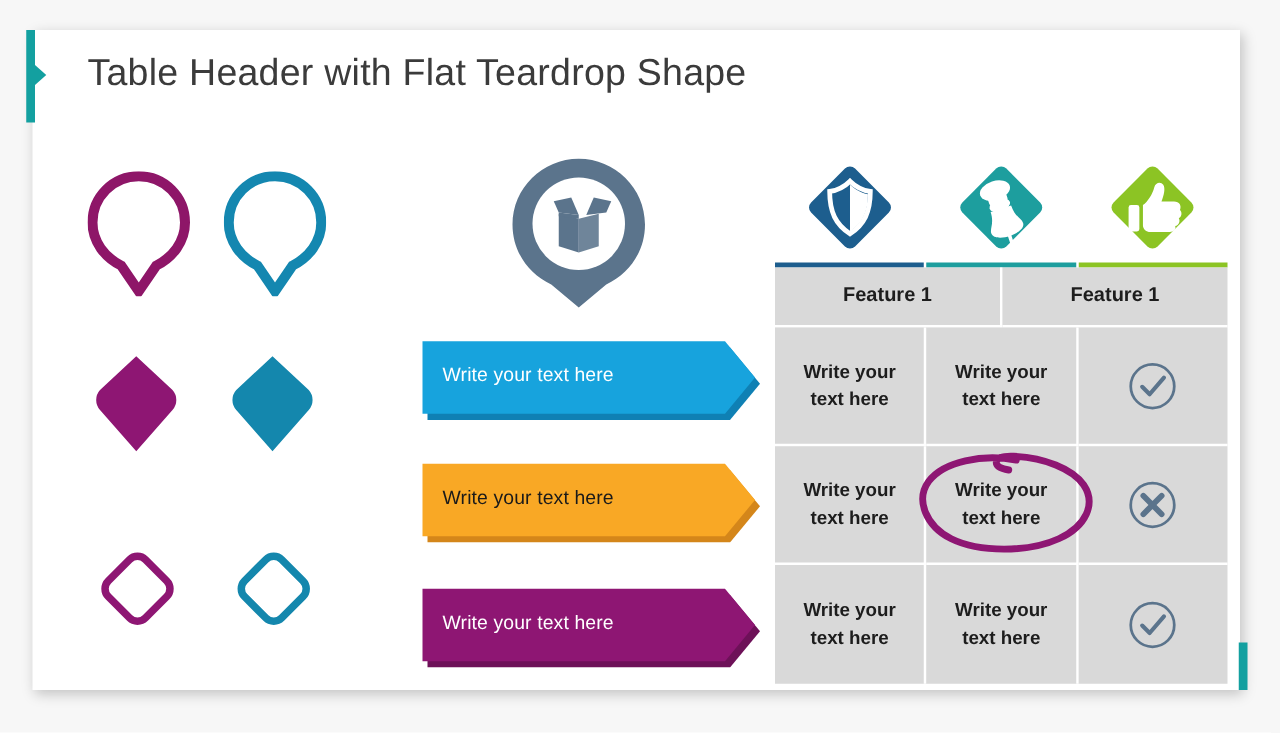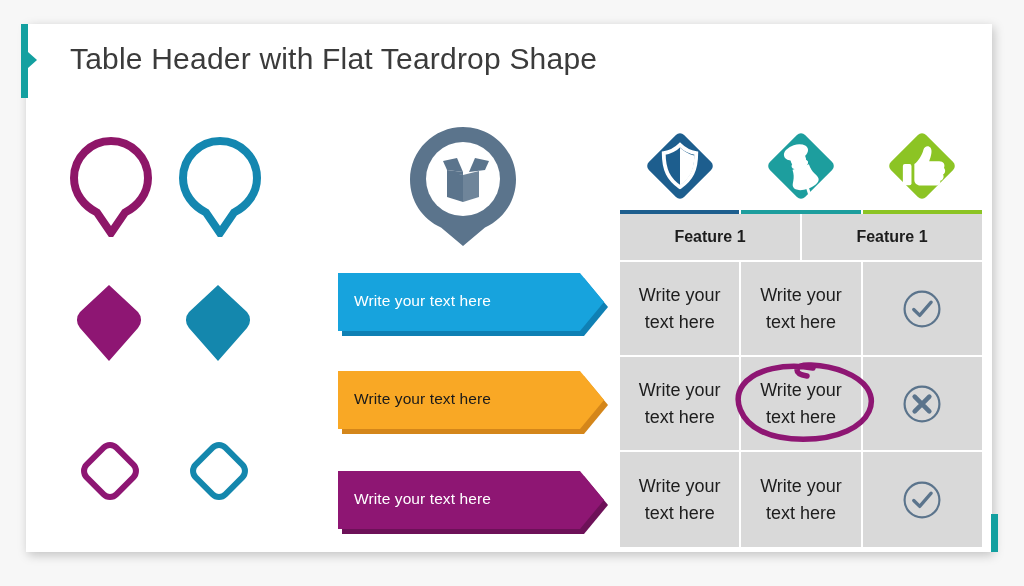--- a/index.html
+++ b/index.html
@@ -120,24 +120,25 @@
   .tbl-cell {
     flex: 1 1 0;
     background: #d9d9d9;
     border-right: 2px solid #ffffff;
     border-bottom: 2px solid #ffffff;
     box-sizing: border-box;
     display: flex;
     align-items: center;
     justify-content: center;
     text-align: center;
-    font-size: 18px;
+    font-size: 15px;
     color: #1d1d1d;
     line-height: 1.45;
     padding: 4px 6px;
+    font-weight: bold;
   }
   .tbl-cell:last-child { border-right: none; }
   .tbl-row-head .tbl-cell {
     height: 48px;
     font-weight: bold;
     font-size: 16px;
   }
   .tbl-row-body .tbl-cell { height: 95px; }
   .tbl-row:last-child .tbl-cell { border-bottom: none; }
 

